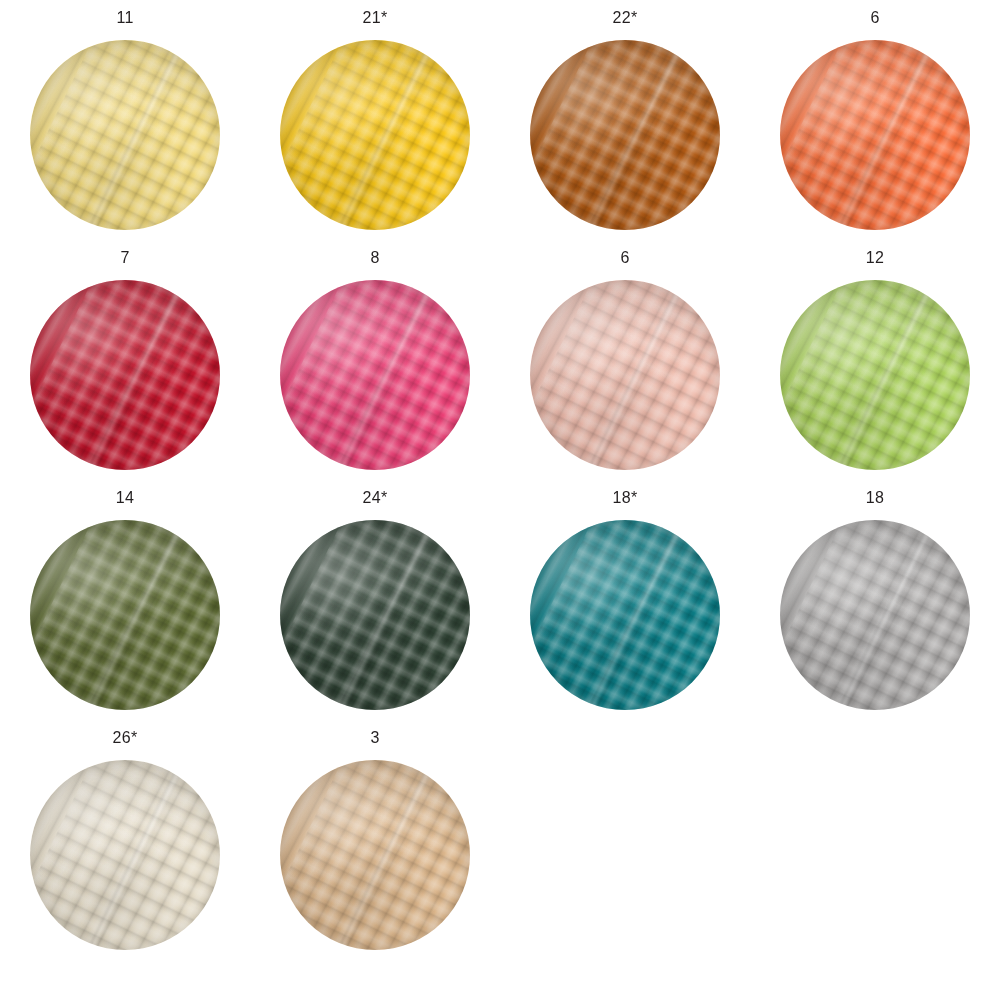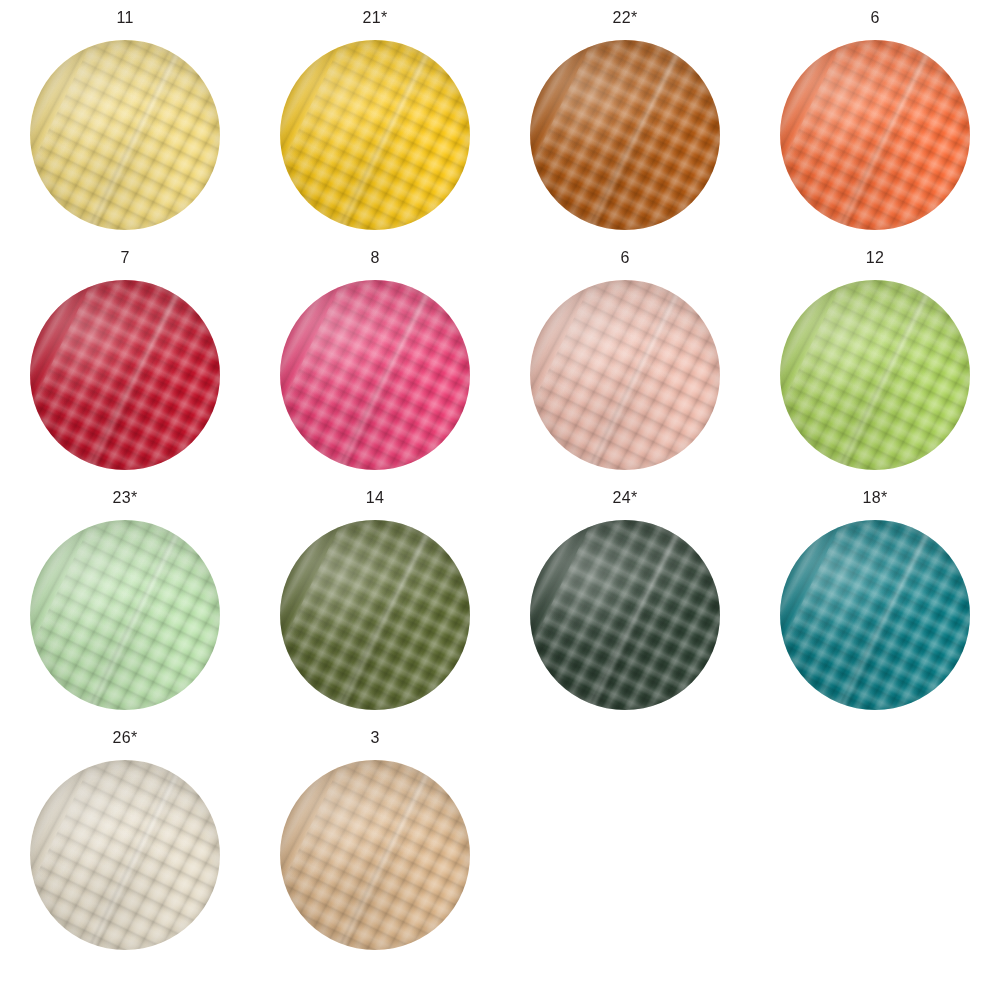--- a/index.html
+++ b/index.html
@@ -235,33 +235,20 @@
           <div class="strands-main"></div>
           <div class="strands-cross"></div>
           <div class="strand-seam"></div>
           <div class="fuzz"></div>
           <div class="shade"></div>
           <div class="rim"></div>
         </div>
       </div>
     </div>
     <div class="swatch-cell">
-      <div class="swatch-label">23*</div>
-      <div class="ball-wrap">
-        <div class="ball" style="--c-base: #BBE3AD;">
-          <div class="strands-main"></div>
-          <div class="strands-cross"></div>
-          <div class="strand-seam"></div>
-          <div class="fuzz"></div>
-          <div class="shade"></div>
-          <div class="rim"></div>
-        </div>
-      </div>
-    </div>
-    <div class="swatch-cell">
       <div class="swatch-label">14</div>
       <div class="ball-wrap">
         <div class="ball" style="--c-base: #5D6A32;">
           <div class="strands-main"></div>
           <div class="strands-cross"></div>
           <div class="strand-seam"></div>
           <div class="fuzz"></div>
           <div class="shade"></div>
           <div class="rim"></div>
         </div>
@@ -277,20 +264,33 @@
           <div class="fuzz"></div>
           <div class="shade"></div>
           <div class="rim"></div>
         </div>
       </div>
     </div>
     <div class="swatch-cell">
       <div class="swatch-label">18*</div>
       <div class="ball-wrap">
         <div class="ball" style="--c-base: #0A7C85;">
+          <div class="strands-main"></div>
+          <div class="strands-cross"></div>
+          <div class="strand-seam"></div>
+          <div class="fuzz"></div>
+          <div class="shade"></div>
+          <div class="rim"></div>
+        </div>
+      </div>
+    </div>
+    <div class="swatch-cell">
+      <div class="swatch-label">18</div>
+      <div class="ball-wrap">
+        <div class="ball" style="--c-base: #ABA9A8;">
           <div class="strands-main"></div>
           <div class="strands-cross"></div>
           <div class="strand-seam"></div>
           <div class="fuzz"></div>
           <div class="shade"></div>
           <div class="rim"></div>
         </div>
       </div>
     </div>
     <div class="swatch-cell">

